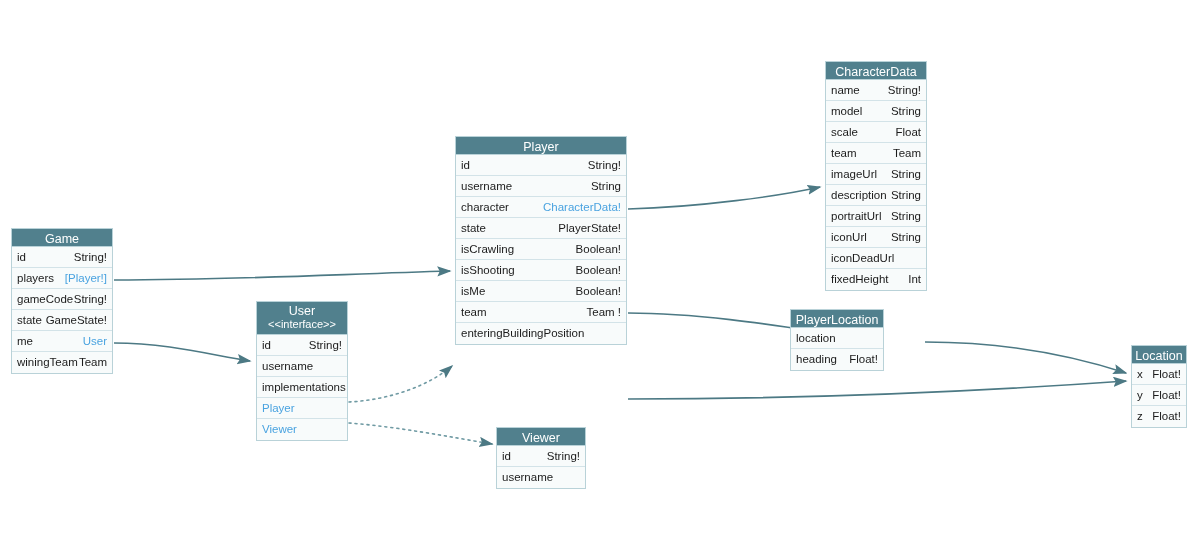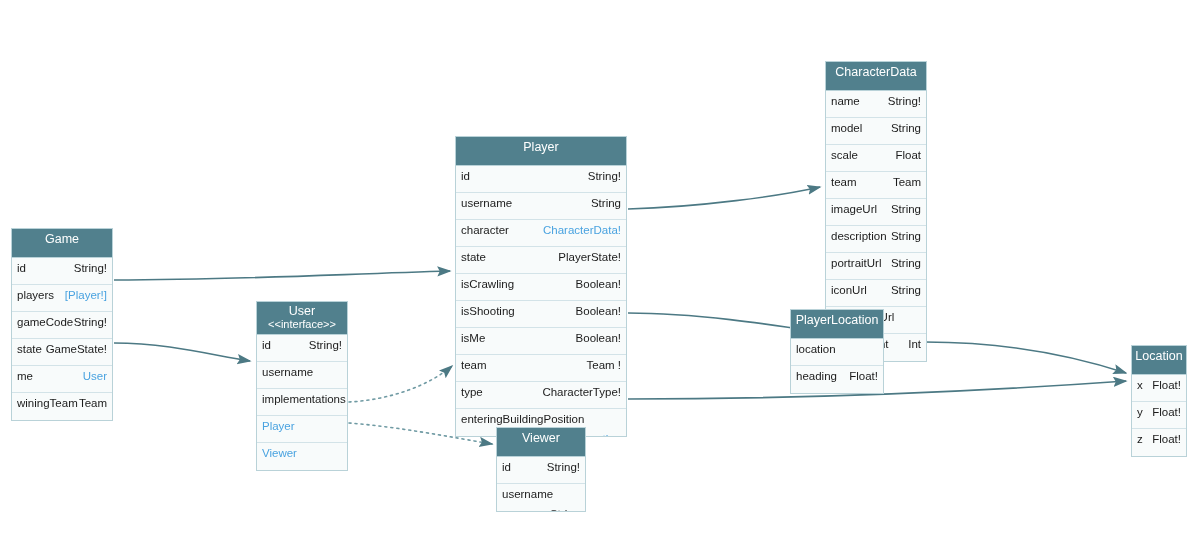--- a/index.html
+++ b/index.html
@@ -31,38 +31,38 @@
     background: #f7fbfb;
     box-shadow: 0 0 0 0 rgba(0,0,0,0);
   }
   .entity-header {
     box-sizing: border-box;
     background: #51808d;
     color: #ffffff;
     font-size: 12.5px;
     text-align: center;
     line-height: 20px;
-    height: 29px;
+    height: 18px;
     border-bottom: 1px solid #b9d2d8;
     white-space: nowrap;
     overflow: hidden;
   }
   .entity-header.two-line {
     height: 33px;
     line-height: 14px;
     padding-top: 2px;
   }
   .entity-header .sub {
     display: block;
     font-size: 11px;
     line-height: 13px;
   }
   .row {
     box-sizing: border-box;
-    height: 27px;
+    height: 21px;
     line-height: 20px;
     border-bottom: 1px solid #d3e3e8;
     background: #f8fbfb;
     position: relative;
     padding: 0 5px;
     font-size: 11.5px;
     color: #1b1b1b;
     white-space: nowrap;
     overflow: hidden;
   }
@@ -196,24 +196,20 @@
     </div>
     <div class="row">
       <span class="fname">isMe</span>
       <span class="ftype">Boolean!</span>
     </div>
     <div class="row">
       <span class="fname">team</span>
       <span class="ftype">Team !</span>
     </div>
     <div class="row">
-      <span class="fname">type</span>
-      <span class="ftype">CharacterType!</span>
-    </div>
-    <div class="row">
       <span class="fname">enteringBuildingPosition</span>
       <span class="ftype type-link">Location</span>
     </div>
   </div>
 
   <div class="entity" style="left:496px; top:427px; width:90px;">
     <div class="entity-header">Viewer</div>
     <div class="row">
       <span class="fname">id</span>
       <span class="ftype">String!</span>

